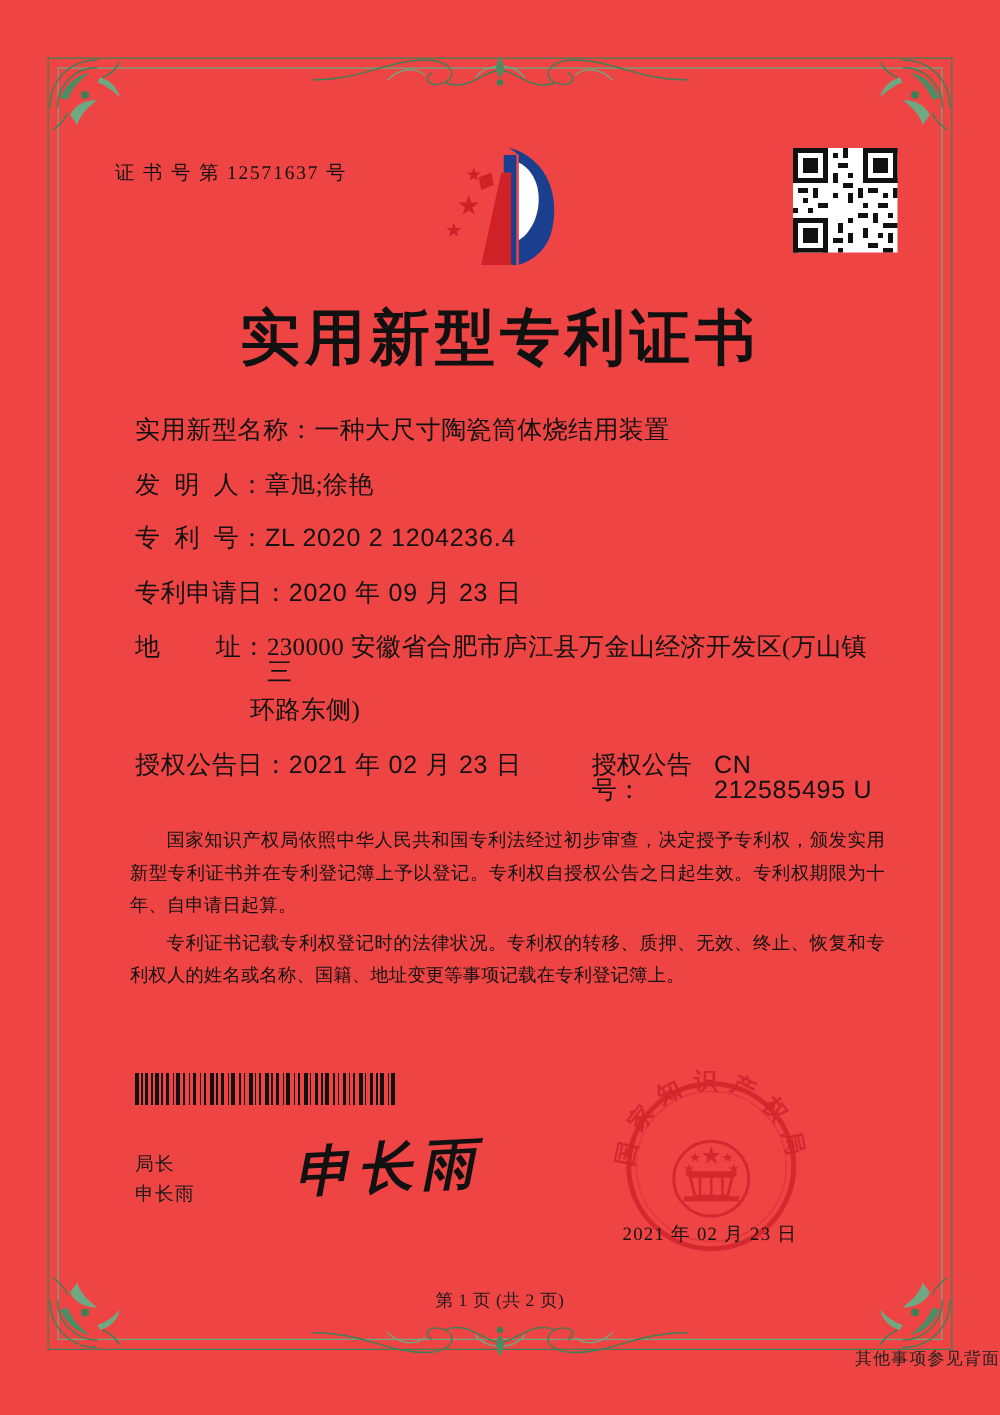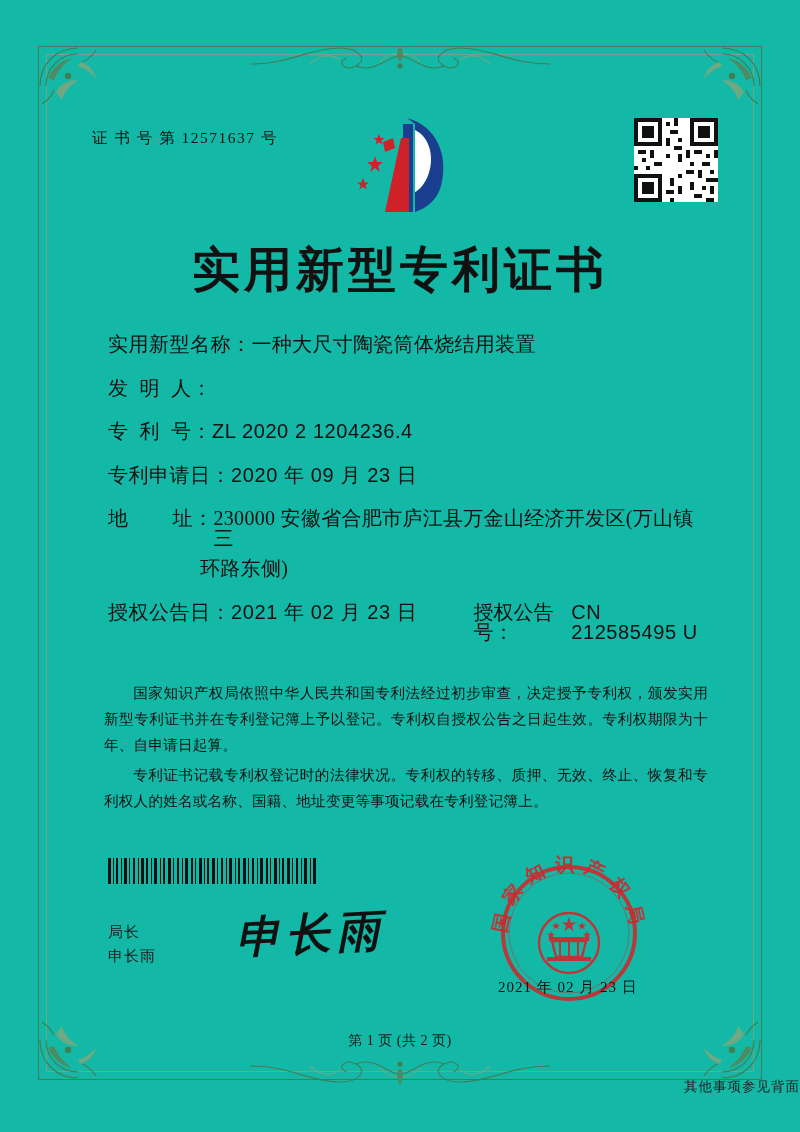--- a/index.html
+++ b/index.html
@@ -12,21 +12,21 @@
     height: 1132px;
     font-family: "Liberation Serif", "DejaVu Serif", serif;
     color: #1a1a1a;
     position: relative;
     overflow: hidden;
   }
 
   .page {
     position: absolute;
     inset: 0;
-    background: #14b8a6;
+    background: #ef4444;
     padding-left: 16px;
   }
 
   
   .border-outer {
     position: absolute;
     left: 38px;
     top: 46px;
     right: 38px;
     bottom: 52px;
@@ -149,21 +149,21 @@
   .inline-row {
     display: flex;
     align-items: baseline;
   }
 
   
   .paragraphs {
     position: absolute;
     left: 104px;
     right: 92px;
-    top: 680px;
+    top: 660px;
     font-size: 14.6px;
     line-height: 26px;
     color: #111;
     text-align: justify;
     letter-spacing: 0.2px;
   }
   .paragraphs p {
     margin: 0 0 4px 0;
     text-indent: 2em;
   }
@@ -404,20 +404,21 @@
 
   <div class="title">实用新型专利证书</div>
 
   <div class="fields">
     <div class="field-row">
       <span class="field-label">实用新型名称：</span>
       <span class="field-value">一种大尺寸陶瓷筒体烧结用装置</span>
     </div>
     <div class="field-row">
       <span class="field-label">发  明  人：</span>
+      <span class="field-value">章旭;徐艳</span>
     </div>
     <div class="field-row">
       <span class="field-label">专  利  号：</span>
       <span class="field-value num">ZL 2020 2 1204236.4</span>
     </div>
     <div class="field-row">
       <span class="field-label">专利申请日：</span>
       <span class="field-value num">2020 年 09 月 23 日</span>
     </div>
     <div class="field-row wrap">

